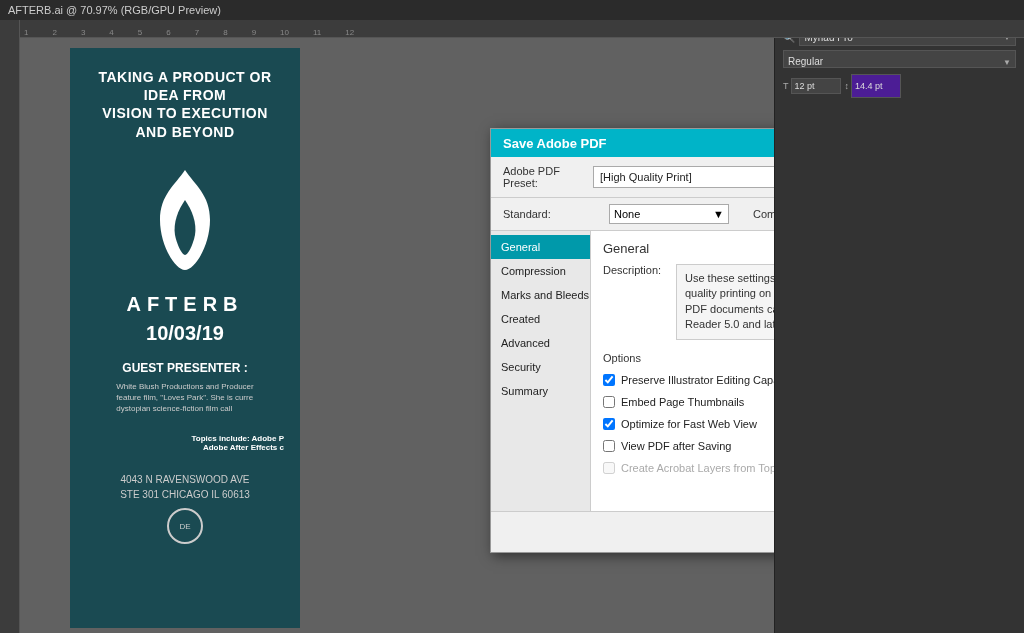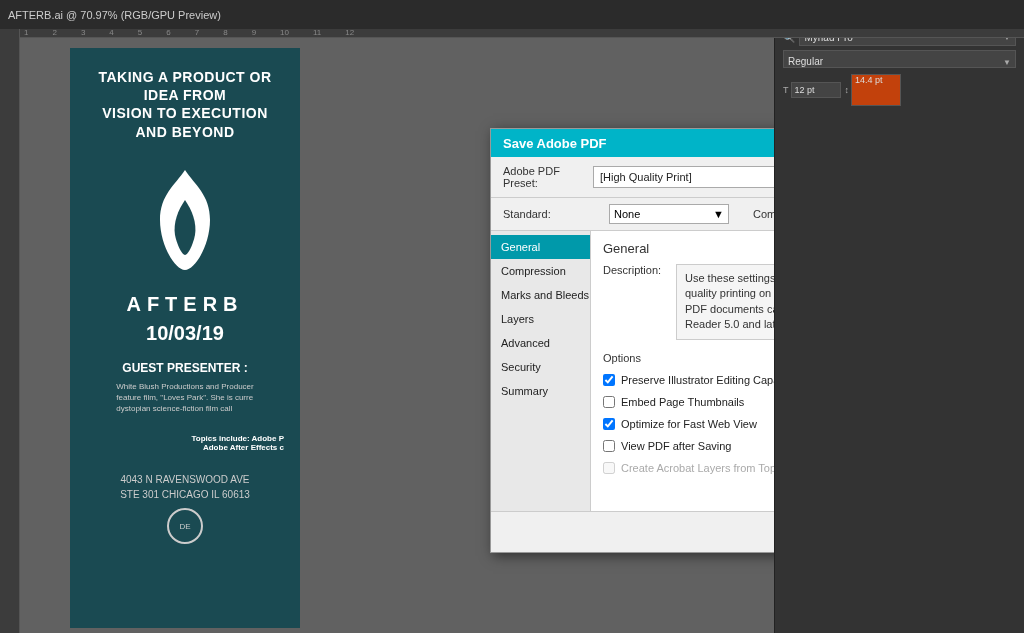--- a/index.html
+++ b/index.html
@@ -19,21 +19,21 @@
       inset: 0;
       background: #535353;
     }
 
     
     .top-bar {
       position: absolute;
       top: 0;
       left: 0;
       right: 0;
-      height: 29px;
+      height: 20px;
       background: #2b2b2b;
       display: flex;
       align-items: center;
       padding: 0 8px;
       font-size: 11px;
       color: #ccc;
       z-index: 5;
     }
 
     
@@ -499,21 +499,21 @@
     </div>
     <div style="display:flex;gap:4px;margin-bottom:4px;">
       <div style="display:flex;align-items:center;gap:2px;">
         <span style="font-size:9px;color:#aaa;">T</span>
         <div style="width:50px;height:16px;background:#444;border:1px solid #555;display:flex;align-items:center;padding:0 3px;">
           <span style="font-size:9px;color:#ddd;">12 pt</span>
         </div>
       </div>
       <div style="display:flex;align-items:center;gap:2px;">
         <span style="font-size:9px;color:#aaa;">↕</span>
-        <div style="width:50px;height:32px;background:#c2410c;border:1px solid #555;display:flex;align-items:flex-start;padding:0 3px;">
+        <div style="width:50px;height:24px;background:#4c1d95;border:1px solid #555;display:flex;align-items:center;padding:0 3px;">
           <span style="font-size:9px;color:#ddd;">14.4 pt</span>
         </div>
       </div>
     </div>
   </div>
 </div>
 
 <div class="dialog">
 
   <div class="dialog-titlebar">
@@ -547,21 +547,21 @@
       <span>▼</span>
     </div>
   </div>
 
   <div class="dialog-content">
 
     <div class="sidebar-nav">
       <div class="nav-item active">General</div>
       <div class="nav-item">Compression</div>
       <div class="nav-item">Marks and Bleeds</div>
-      <div class="nav-item">Layers</div>
+      <div class="nav-item">Created</div>
       <div class="nav-item">Advanced</div>
       <div class="nav-item">Security</div>
       <div class="nav-item">Summary</div>
     </div>
 
     <div class="main-content">
       <div class="section-title">General</div>
 
       <div class="description-row">
         <span class="desc-label">Description:</span>

